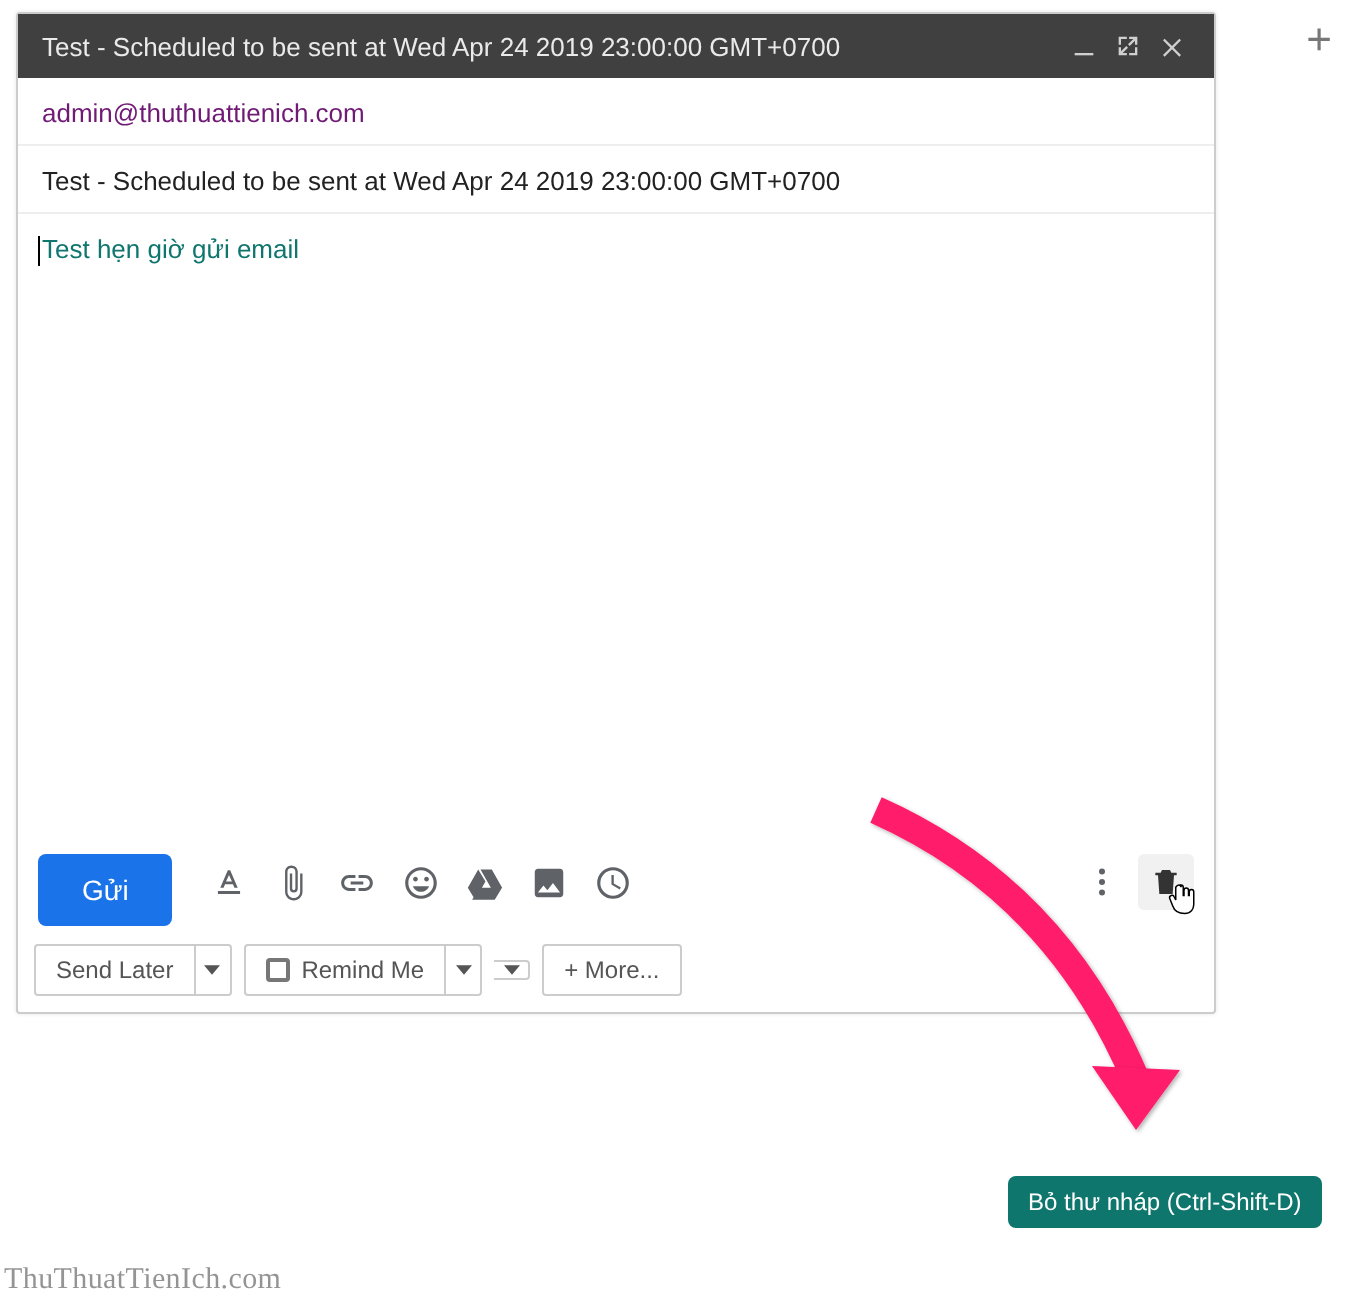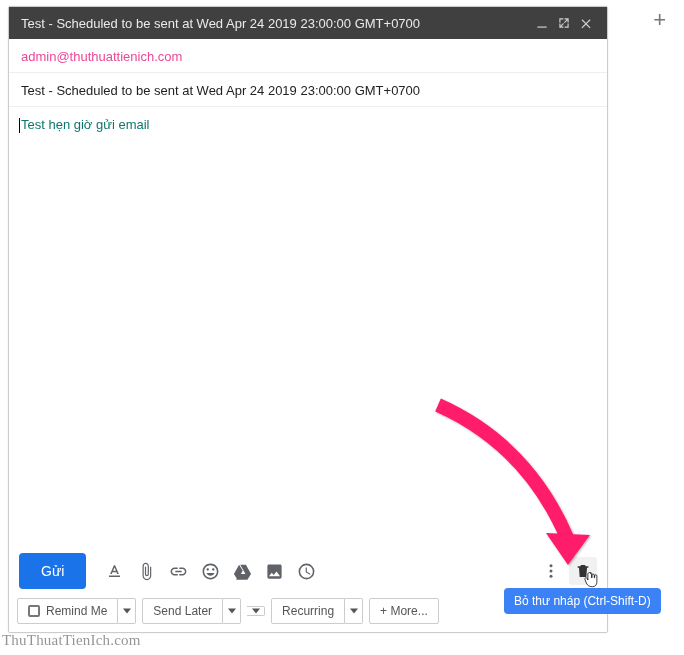--- a/index.html
+++ b/index.html
@@ -1,45 +1,45 @@
 <!DOCTYPE html>
 <html><head>
 <meta charset="utf-8">
 <style>
   * { box-sizing: border-box; margin: 0; padding: 0; }
   body { font-family: Arial, Helvetica, sans-serif; background: #fff; width: 684px; height: 655px; position: relative; overflow: hidden; }
 
   .page-plus { position: absolute; top: 7px; right: 18px; color: #777; font-size: 22px; font-weight: 300; }
 
   .compose-window {
-    position: absolute; left: 8px; top: 6px; width: 600px; height: 627px;
+    position: absolute; left: 8px; top: 6px; width: 600px; height: 501px;
     border: 1px solid #ccc; border-radius: 2px; background: #fff;
     display: flex; flex-direction: column;
     box-shadow: 0 0 2px rgba(0,0,0,0.1);
   }
 
   .titlebar {
     background: #404040; color: #eaeaea; height: 32px;
     display: flex; align-items: center; padding: 0 10px 0 12px;
     font-size: 13px;
   }
   .titlebar .title { flex: 1; white-space: nowrap; overflow: hidden; text-overflow: ellipsis; }
   .titlebar .ticon { width: 22px; text-align: center; cursor: pointer; display: flex; align-items: center; justify-content: center; }
   .titlebar .ticon svg { width: 14px; height: 14px; fill: #d0d0d0; }
 
-  .recipients { padding: 10px 12px 8px; border-bottom: 1px solid #eee; font-size: 13px; color: #ec4899; }
+  .recipients { padding: 10px 12px 8px; border-bottom: 1px solid #eee; font-size: 13px; color: #701a75; }
   .subject    { padding: 10px 12px 8px; border-bottom: 1px solid #eee; font-size: 13px; color: #222; }
 
   .bodyarea { flex: 1; padding: 10px 12px; font-size: 13px; color: #0f766e; position: relative; }
   .cursor-line { position: relative; }
   .cursor-line::before {
     content: ""; position: absolute; left: -2px; top: 1px; width: 1px; height: 15px; background: #000;
   }
 
-  .toolbar1 { display: flex; align-items: center; padding: 6px 10px; gap: 4px; }
+  .toolbar1 { display: flex; align-items: flex-start; padding: 6px 10px; gap: 4px; }
   .send-btn {
     background: #1a73e8; color: #fff; font-size: 14px; font-weight: 500;
     border: none; border-radius: 4px; padding: 10px 22px; cursor: pointer;
     margin-right: 10px;
   }
   .tool { width: 28px; height: 28px; display: flex; align-items: center; justify-content: center; cursor: pointer; color: #5f6368; border-radius: 3px; }
   .tool svg { width: 19px; height: 19px; fill: #5f6368; }
   .spacer { flex: 1; }
   .more-dots svg { width: 18px; height: 18px; }
   .trash-wrap { position: relative; }
@@ -58,21 +58,21 @@
   .pill.solo { border-radius: 2px; }
   .pill-caret {
     border: 1px solid #ccc; border-left: none; background: #fff; width: 18px;
     display: flex; align-items: center; justify-content: center; cursor: pointer; border-radius: 0 2px 2px 0;
   }
   .pill-caret svg { width: 8px; height: 8px; fill: #555; }
   .chkbox { width: 12px; height: 12px; border: 2px solid #777; border-radius: 2px; flex-shrink: 0; }
 
   .tooltip {
     position: absolute; left: 504px; top: 588px;
-    background: #3b82f6; color: #fff; font-size: 12px; padding: 6px 10px;
+    background: #0f766e; color: #fff; font-size: 12px; padding: 6px 10px;
     border-radius: 4px; white-space: nowrap; z-index: 50;
   }
 
   .arrow-annot {
     position: absolute; left: 418px; top: 395px; z-index: 40; pointer-events: none;
   }
 
   .watermark {
     position: absolute; left: 2px; bottom: 6px; font-size: 15px; color: rgba(60,60,60,0.55);
     font-family: Liberation Serif, serif; letter-spacing: 0.2px;
@@ -176,59 +176,49 @@
         <svg viewBox="0 0 24 24">
             <path fill="#fff" stroke="#000" stroke-width="1" d="M10 2c.8 0 1.5.7 1.5 1.5V9h.5V5.5c0-.8.7-1.5 1.5-1.5s1.5.7 1.5 1.5V9h.5V6.5c0-.8.7-1.5 1.5-1.5s1.5.7 1.5 1.5V15c0 3-2 6-6 6s-7-2-8-5l-2-5c-.3-.8.2-1.7 1-2 .8-.3 1.7.2 2 1l1 2V3.5C7 2.7 7.7 2 8.5 2S10 2.7 10 3.5V2z"></path>
           </svg>
       </div>
     </div>
   </div>
 
   <div class="toolbar2">
     <div class="grp">
       <div class="pill">
-        <div class="chkbox"></div>
-        <span>Remind Me</span>
+        <span>Send Later</span>
       </div>
       <div class="pill-caret">
         <svg viewBox="0 0 10 10">
             <path d="M0 2l5 6 5-6z"></path>
           </svg>
       </div>
     </div>
 
     <div class="grp">
       <div class="pill">
-        <span>Send Later</span>
+        <div class="chkbox"></div>
+        <span>Remind Me</span>
       </div>
       <div class="pill-caret">
         <svg viewBox="0 0 10 10">
             <path d="M0 2l5 6 5-6z"></path>
           </svg>
       </div>
     </div>
 
     <div class="grp">
       <div class="pill-caret">
         <svg viewBox="0 0 10 10">
             <path d="M0 2l5 6 5-6z"></path>
           </svg>
       </div>
     </div>
 
-    <div class="grp">
-      <div class="pill">
-        <span>Recurring</span>
-      </div>
-      <div class="pill-caret">
-        <svg viewBox="0 0 10 10">
-            <path d="M0 2l5 6 5-6z"></path>
-          </svg>
-      </div>
-    </div>
 
     <div class="pill solo">
       <span>+ More...</span>
     </div>
   </div>
 
 </div>
 
 <div class="tooltip">Bỏ thư nháp (Ctrl-Shift-D)</div>
 

